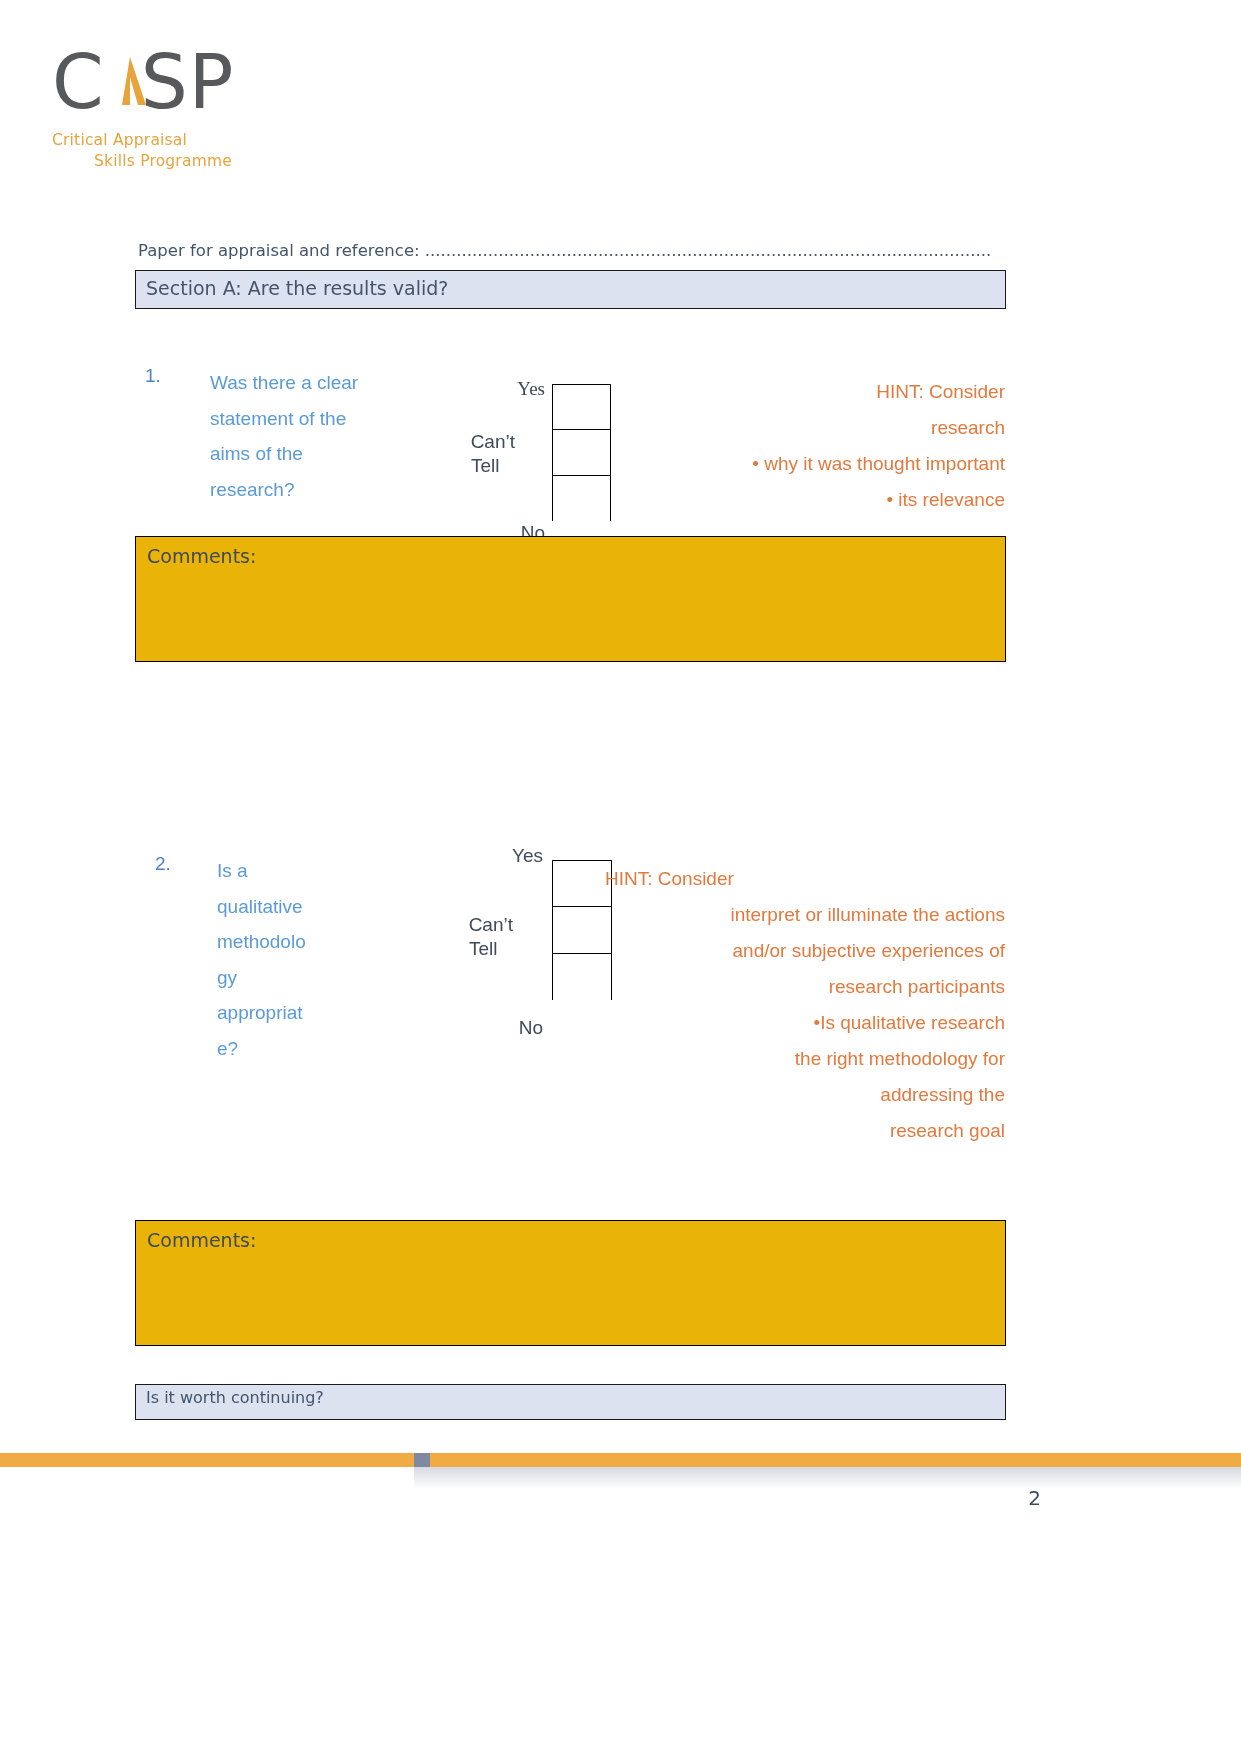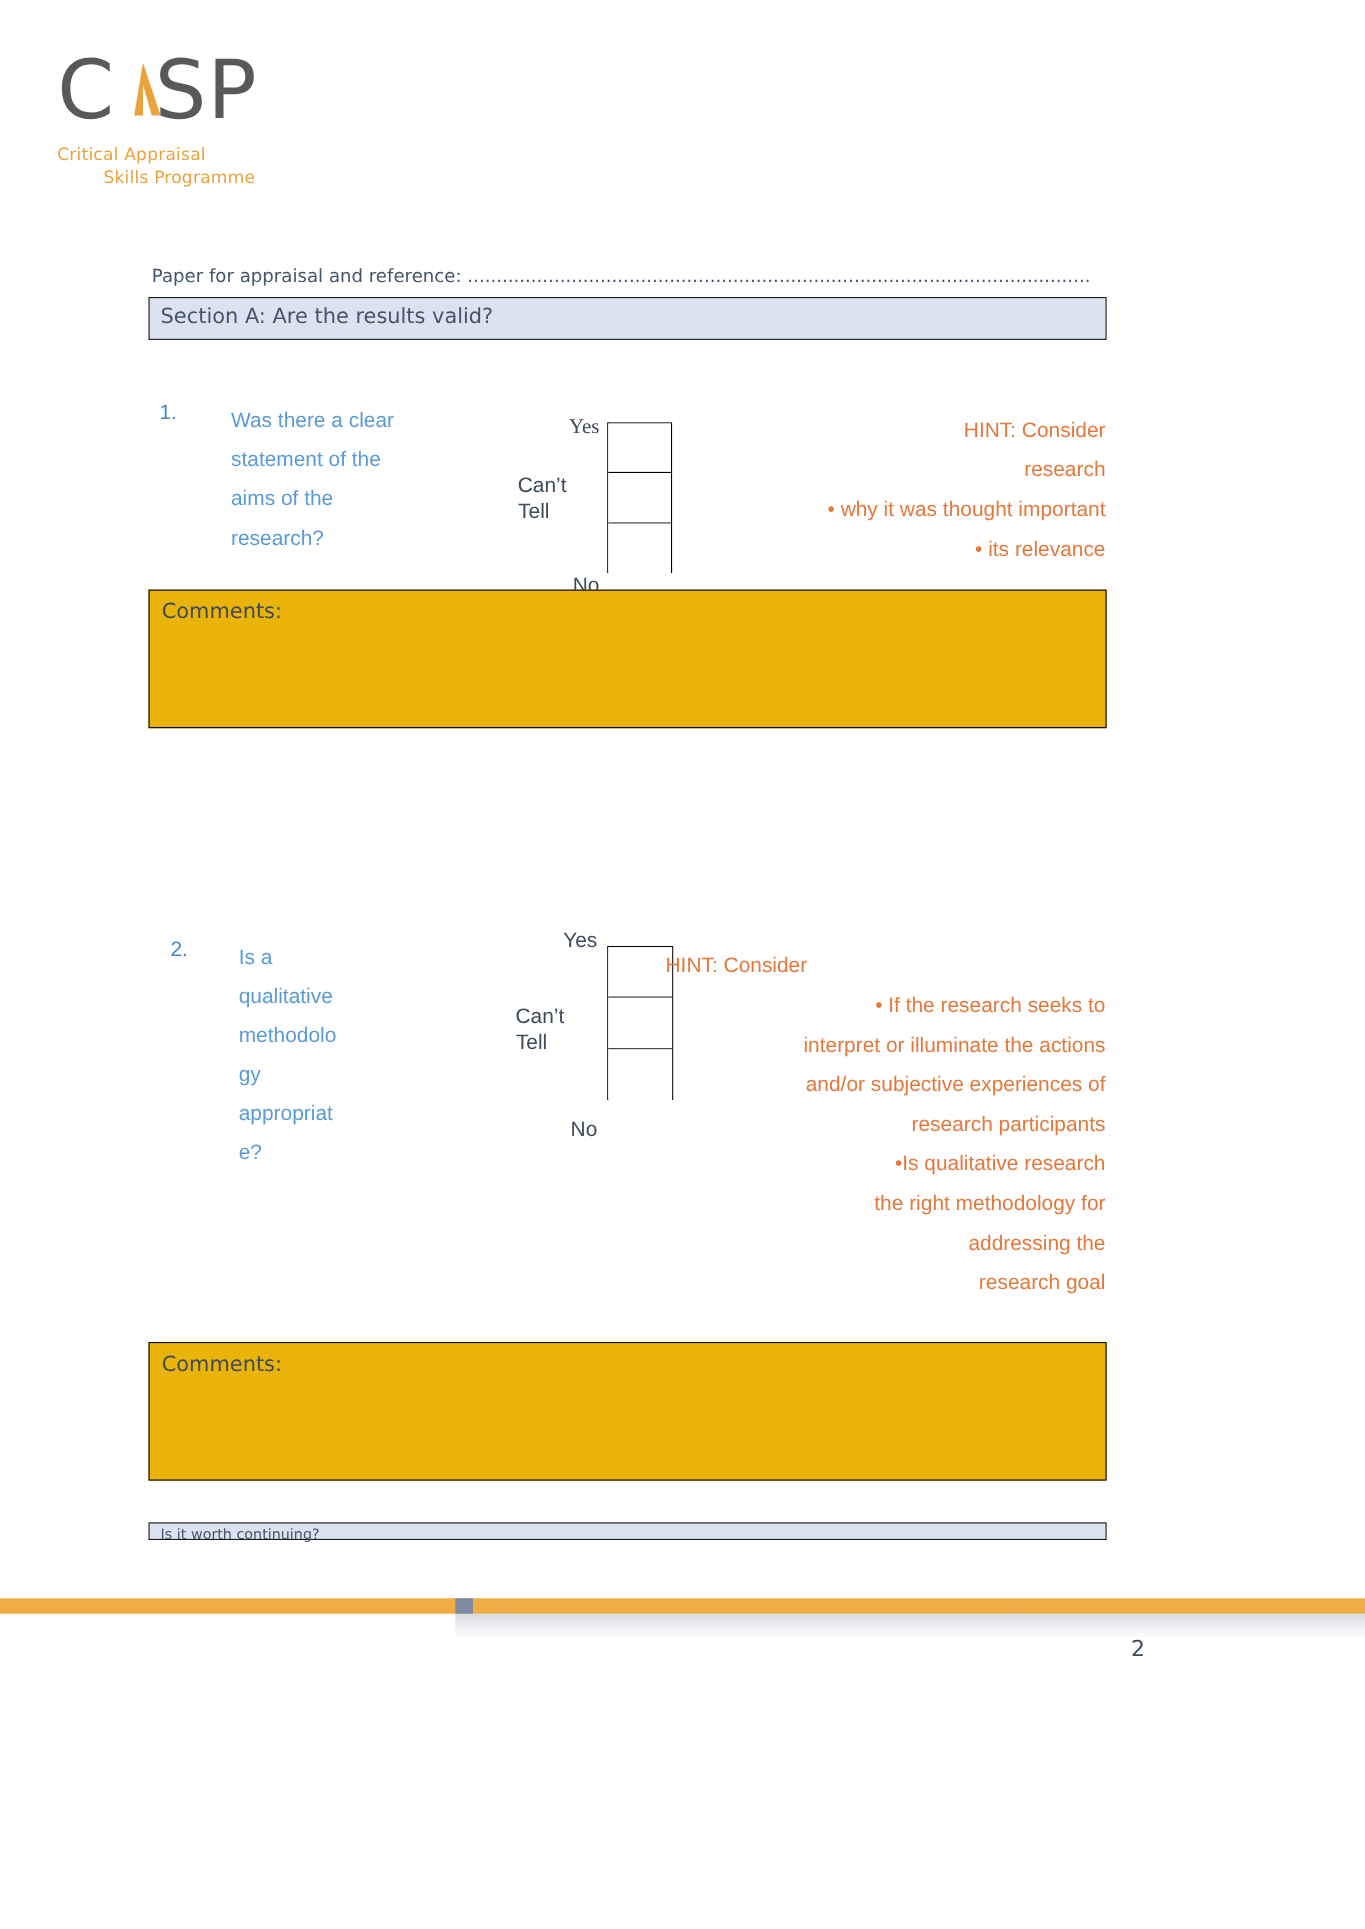--- a/index.html
+++ b/index.html
@@ -79,22 +79,22 @@
     font-family: "DejaVu Sans", sans-serif;
   }
   #section-a-bar {
     top: 270px;
     height: 39px;
     font-size: 19px;
     padding: 6px 0 16px 10px;
   }
   #worth-continuing-bar {
     top: 1384px;
-    height: 16px;
-    font-size: 13px;
+    height: 36px;
+    font-size: 16px;
     padding: 3px 0 0 10px;
   }
 
   
   .q-num {
     position: absolute;
     color: #4A86C5;
     font-size: 19px;
     font-family: "Liberation Sans", sans-serif;
   }
@@ -264,21 +264,20 @@
 <div class="ans-label sans" style="left:430px; top:1016px; width:113px;">No</div>
 
 <div class="ans-stack" style="left:552px; top:860px; width:60px; height:140px;">
   <div class="cell" style="height:46px;"></div>
   <div class="cell" style="height:47px;"></div>
   <div class="cell" style="height:47px;"></div>
 </div>
 
 <div class="hint" style="left:605px; top:861px; width:400px;">
   <span class="hint-line" style="text-align:left;">HINT: Consider</span>
-  <span class="hint-line">•        If the research seeks to</span>
   <span class="hint-line">interpret or illuminate the actions</span>
   <span class="hint-line">and/or subjective experiences of</span>
   <span class="hint-line">research participants</span>
   <span class="hint-line">•Is qualitative research</span>
   <span class="hint-line">the right methodology for</span>
   <span class="hint-line">addressing the</span>
   <span class="hint-line">research goal</span>
 </div>
 
 <div class="comments-box" id="comments-2">

